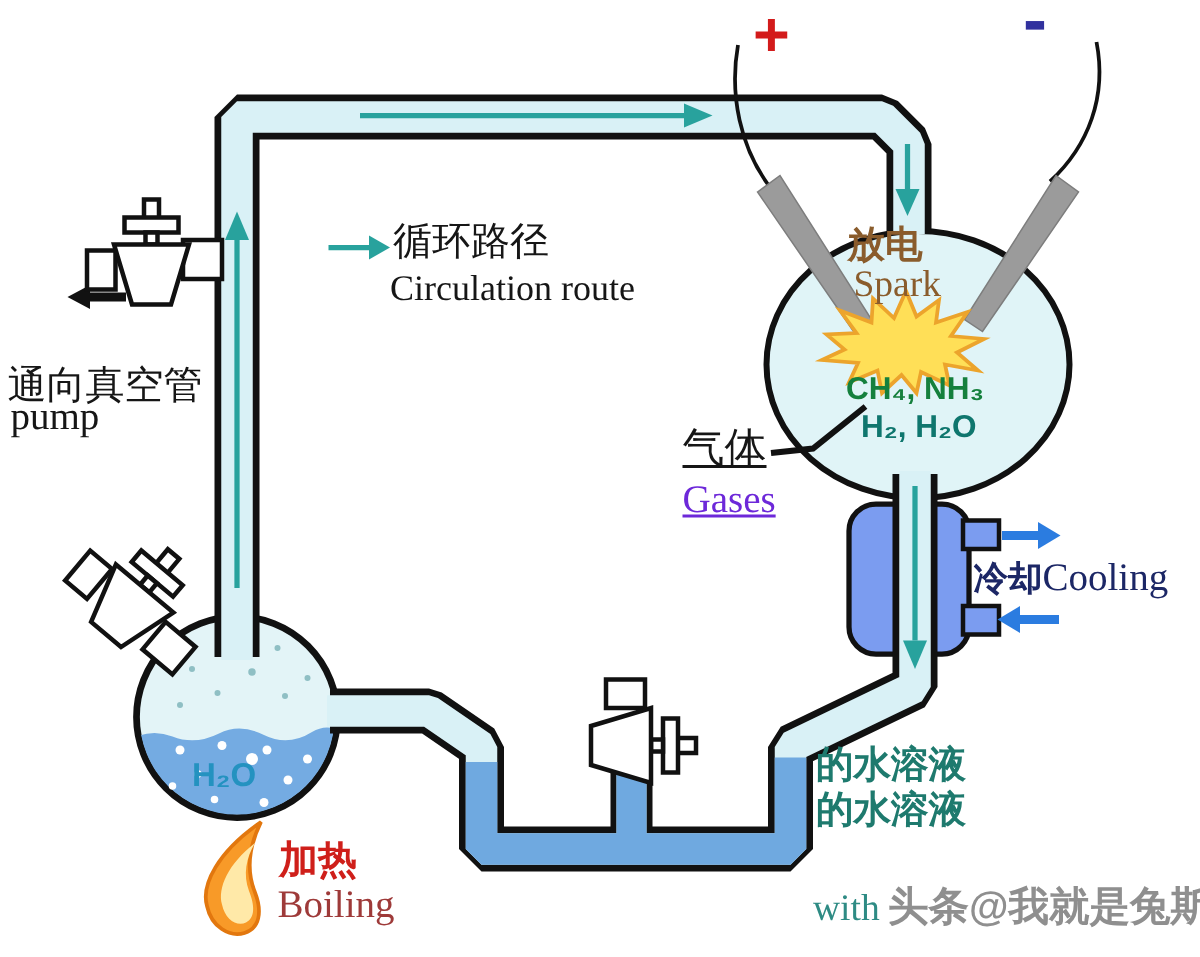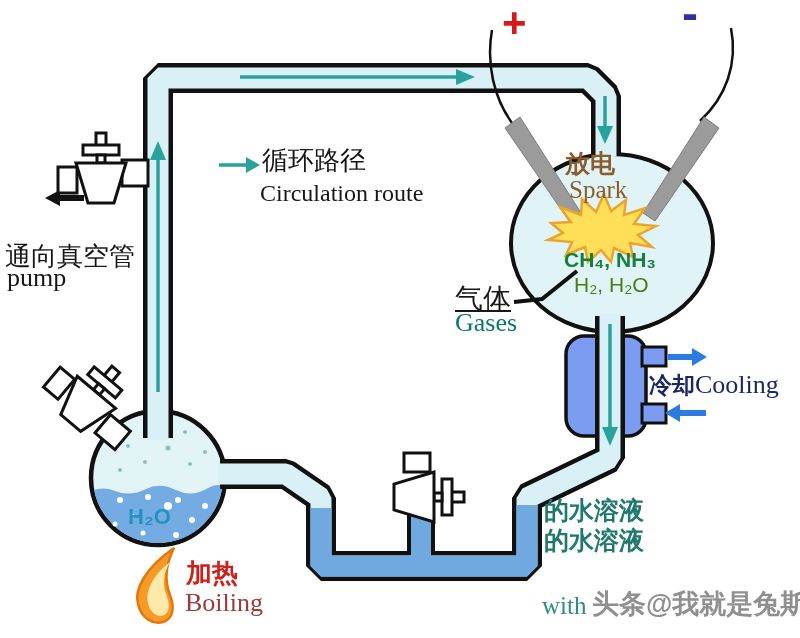--- a/index.html
+++ b/index.html
@@ -12,23 +12,23 @@
   .plus{left:502px;top:0px;font-size:42px;font-weight:bold;color:#d31b1b;}
   .minus{left:682px;top:-12px;font-size:48px;font-weight:bold;color:#31319e;}
   .legend-zh{left:262px;top:146px;font-size:26px;color:#161616;}
   .legend-en{left:260px;top:180px;font-size:24px;color:#161616;}
   .vac-zh{left:5px;top:202px;font-size:26px;color:#161616;margin-top:40px;}
   .vac-en1{left:7px;top:234px;font-size:26px;color:#161616;}
   .vac-en2{left:7px;top:264px;font-size:26px;color:#161616;}
   .spark-zh{left:565px;top:150px;font-size:25px;font-weight:bold;color:#8a5c2c;}
   .spark-en{left:569px;top:176px;font-size:25px;color:#8a5c2c;}
   .gas1{left:564px;top:248px;font-size:21px;font-weight:bold;color:#15803d;}
-  .gas2{left:574px;top:273px;font-size:21px;font-weight:normal;color:#4d7c0f;}
+  .gas2{left:574px;top:273px;font-size:21px;font-weight:bold;color:#0f766e;}
   .gases-zh{left:455px;top:284px;font-size:28px;color:#161616;text-decoration:underline;}
-  .gases-en{left:455px;top:309px;font-size:26px;color:#0f766e;}
+  .gases-en{left:455px;top:319px;font-size:26px;color:#6d28d9;text-decoration:underline;}
   .cooling{left:649px;top:371px;color:#1c2766;}
   .cooling .zh{font-size:23px;font-weight:bold;}
   .cooling .en{font-size:26px;font-family:"Liberation Serif","DejaVu Serif",serif;margin-top:12px;}
   .h2o{left:128px;top:505px;font-size:22px;font-weight:bold;color:#2492c0;}
   .heat-zh{left:186px;top:559px;font-size:26px;font-weight:bold;color:#cf1f1a;}
   .heat-en{left:185px;top:589px;font-size:26px;color:#9e3a39;}
   .sol-zh1{left:544px;top:497px;font-size:25px;font-weight:bold;color:#1e7a6e;}
   .sol-zh2{left:544px;top:527px;font-size:25px;font-weight:bold;color:#1e7a6e;}
   .sol-en1{left:542px;top:561px;font-size:25px;color:#2e8b84;}
   .sol-en2{left:542px;top:592px;font-size:25px;color:#2e8b84;}

